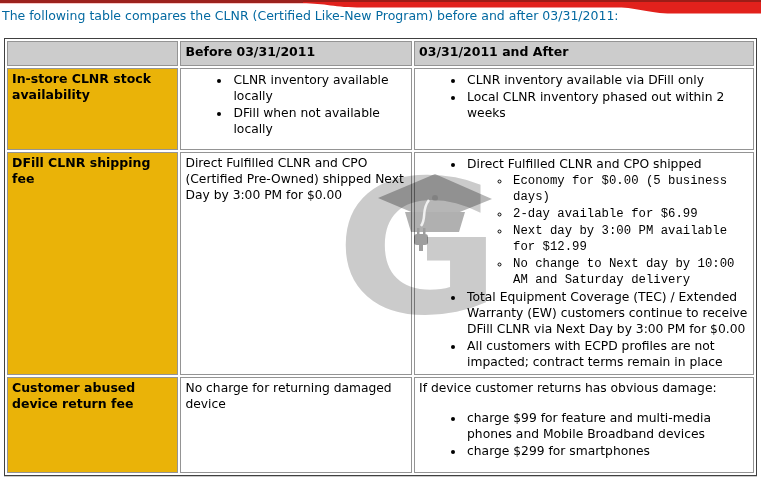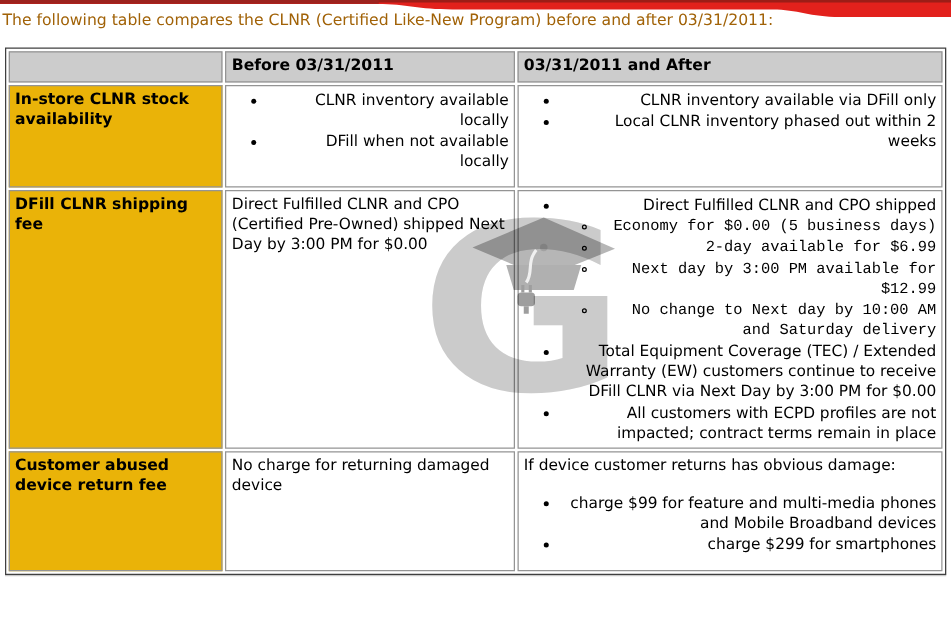--- a/index.html
+++ b/index.html
@@ -3,21 +3,21 @@
 <meta charset="utf-8">
 <style>
   html,body{margin:0;padding:0;}
   body{
     width:761px;height:503px;background:#ffffff;overflow:hidden;position:relative;
     font-family:"DejaVu Sans","Liberation Sans",sans-serif;color:#000;
   }
   .banner-svg{position:absolute;top:0;left:0;display:block;}
   .intro{
     position:absolute;top:8px;left:2px;width:750px;
-    font-size:12.5px;line-height:16px;color:#a16207;
+    font-size:12.5px;line-height:16px;color:#0369a1;
   }
   table.cmp{
     position:absolute;top:38px;left:4px;
     width:753px;table-layout:fixed;
     border-collapse:separate;border-spacing:2px;
     background:#fff;border:1px solid #404040;
     box-shadow:0 1px 0 #c9c9c9;
     font-size:12.3px;line-height:16px;
   }
   table.cmp th, table.cmp td{
@@ -25,21 +25,21 @@
     padding:2px 4px 3px 4px;overflow:hidden;
   }
   table.cmp thead th{background:#cccccc;font-weight:bold;font-size:12.5px;height:18px;}
   th.rowlabel{background:#eab308;font-weight:bold;font-size:12.5px;}
   td.datacell{background:#ffffff;font-weight:normal;}
   tr.r1{height:82px;}
   tr.r2{height:180px;}
   tr.r3{height:49px;}
   tr.r4{height:96px;}
   ul.b{margin:1px 0 0 0;padding:0 0 0 30px;list-style-type:disc;}
-  ul.b li{padding-left:2px;margin:0 0 1px 0;text-align:right;}
+  ul.b li{padding-left:2px;margin:0 0 1px 16px;}
   ul.sub{margin:1px 0 1px 0;padding:0 0 0 28px;list-style-type:circle;font-family:Liberation Mono, monospace;}
   p.cellp{margin:0;}
   p.cellintro{margin:0 0 14px 0;}
   .wm{position:absolute;top:0;left:0;width:761px;height:503px;pointer-events:none;}
   .wm-mult{mix-blend-mode:multiply;}
   .wm-site{
     position:absolute;left:311px;top:288px;
     font-size:28px;font-weight:bold;letter-spacing:1px;color:#c9c9c9;
     mix-blend-mode:multiply;
   }

